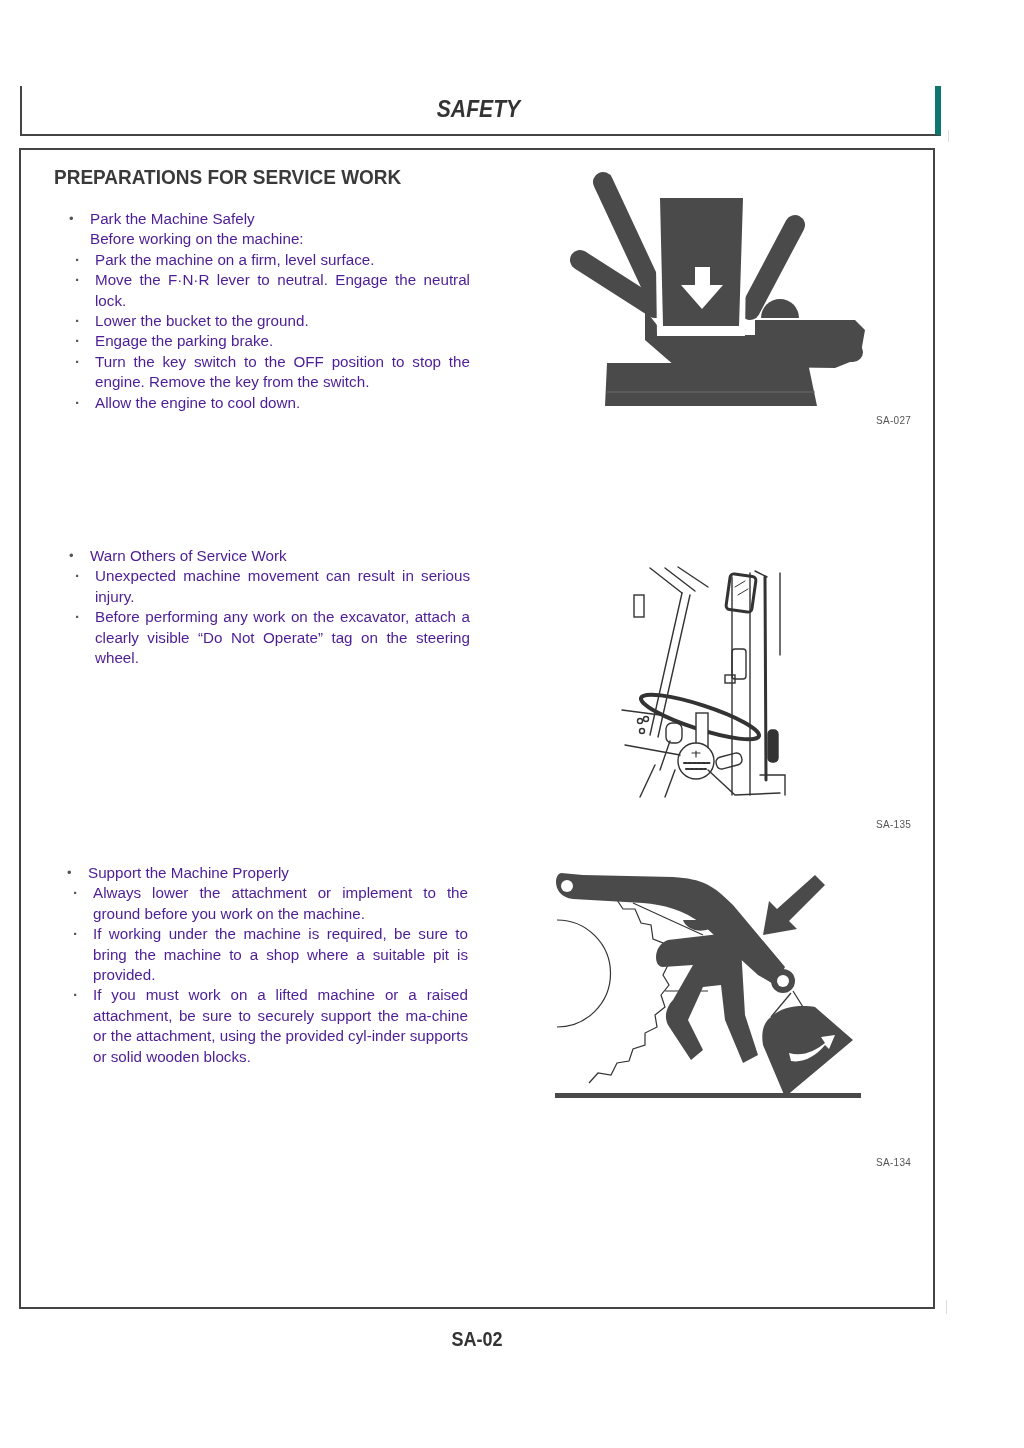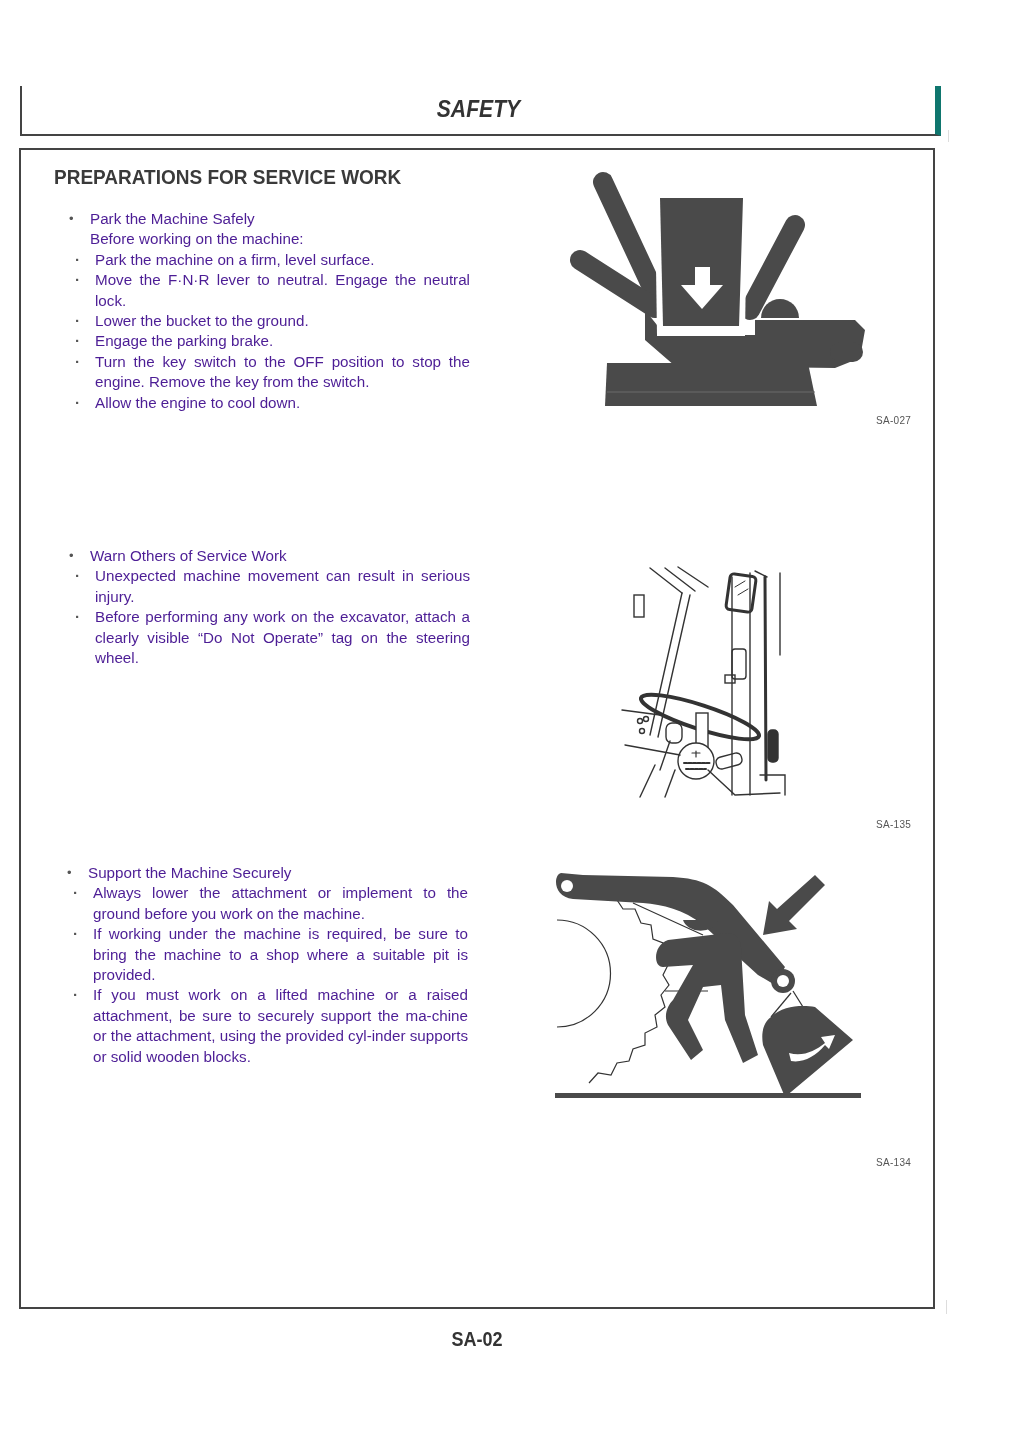--- a/index.html
+++ b/index.html
@@ -133,21 +133,21 @@
 
 <div class="block" style="top: 546px;">
   <div class="topic">Warn Others of Service Work</div>
   <ul>
     <li>Unexpected machine movement can result in serious injury.</li>
     <li>Before performing any work on the excavator, attach a clearly visible “Do Not Operate” tag on the steering wheel.</li>
   </ul>
 </div>
 
 <div class="block" style="top: 863px; left: 64px;">
-  <div class="topic">Support the Machine Securely</div>
+  <div class="topic">Support the Machine Properly</div>
   <ul>
     <li>Always lower the attachment or implement to the ground before you work on the  machine.</li>
     <li>If working under the machine is required, be sure to bring the machine to a shop where a suitable pit is provided.</li>
     <li>If you must work on a lifted machine or a raised attachment, be sure to securely support the ma-chine or the attachment, using the provided cyl-inder supports or solid wooden blocks.</li>
   </ul>
 </div>
 
 <div class="fig" style="left: 555px; top: 170px; width: 330px; height: 240px;">
   <svg width="330" height="240" viewBox="0 0 330 240">
     <g fill="#4a4a4a" stroke="none">

